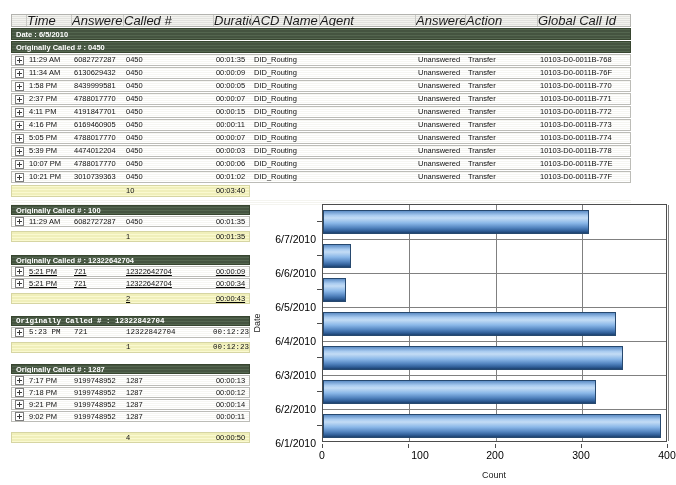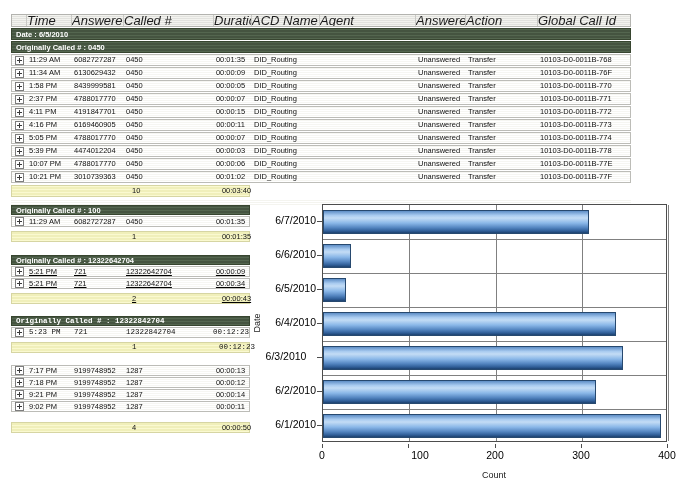--- a/index.html
+++ b/index.html
@@ -26,21 +26,21 @@
        background:repeating-linear-gradient(0deg,#ffffff 0 1px,#f6f6f2 1px 2px);}
   .cell{font-size:7.5px;line-height:10px;padding-left:3px;color:#101010;
         white-space:nowrap;overflow:hidden;}
   .dur{text-align:center;padding-right:3px;padding-left:0;}
   .expcell{display:flex;align-items:center;justify-content:center;padding:0;}
   .expander{width:9px;height:9px;border:1px solid #7d7d7d;
         background:linear-gradient(#3a3a3a,#3a3a3a) center/5px 1px no-repeat,
                    linear-gradient(#3a3a3a,#3a3a3a) center/1px 5px no-repeat,#fff;}
 
   .summary{height:12px;margin-top:2px;border:1px solid #d6d5a3;
-        background:repeating-linear-gradient(0deg,var(--summary-yellow) 0 1px,var(--summary-yellow-stripe) 1px 3px);padding-left:6px;}
+        background:repeating-linear-gradient(0deg,var(--summary-yellow) 0 1px,var(--summary-yellow-stripe) 1px 3px);}
 
   #strip{position:absolute;left:11px;top:200px;width:620px;height:5px;
         background:repeating-linear-gradient(0deg,#f4f4ef 0 1px,#ffffff 1px 2px);}
 
   
   .group{position:absolute;left:11px;width:239px;}
   .group .grow{height:10px;line-height:9px;margin-top:0;}
   .group .row{height:11px;margin-top:1px;}
   .group .cell{line-height:9px;}
   .group .summary{height:11px;margin-top:4px;}
@@ -48,21 +48,21 @@
   
   #chart{position:absolute;left:0;top:0;width:676px;height:485px;}
   #plot{position:absolute;left:322px;top:204px;width:345px;height:238px;
         border:1px solid #4d4d4d;background:#fff;}
   .vgrid{position:absolute;top:0;width:1px;height:100%;background:var(--grid-line);}
   .hgrid{position:absolute;left:0;height:1px;width:100%;background:var(--grid-line);}
   .bar{position:absolute;left:0;height:24px;border:1px solid #27496f;
        background:linear-gradient(180deg,#5e8ec6 0%,#a9cbf0 20%,#c3dcf5 32%,#8ab7e8 55%,
                   #5687c2 75%,#31609a 90%,#1d4270 100%);}
   .ytl{position:absolute;width:60px;height:13px;line-height:13px;font-size:10.5px;color:#000;
-       text-align:right;}
+       text-align:right;margin-top:19px;}
   .ytk{position:absolute;width:5px;height:1px;background:#4d4d4d;}
   .xtk{position:absolute;width:1px;height:4px;background:#4d4d4d;}
   .xtl{position:absolute;width:40px;font-size:10.5px;color:#000;text-align:center;}
   .axlab{position:absolute;font-size:9px;color:#222;text-align:center;}
   #ylab{left:241px;top:317px;width:34px;height:12px;transform:rotate(-90deg);}
   #xlab{left:464px;top:470px;width:60px;}
 </style>
 </head>
 <body>
 
@@ -299,20 +299,21 @@
         </div>
         <div class="summary gshort">
           <div class="cell"></div>
           <div class="cell"></div>
           <div class="cell"></div>
           <div class="cell">1</div>
           <div class="cell dur">00:12:23</div>
         </div>
       </div>
       <div class="group" style="top: 364px;">
+        <div class="grow">Originally Called # : 1287</div>
         <div class="row gshort">
           <div class="cell expcell">
             <div class="expander"></div>
           </div>
           <div class="cell">7:17 PM</div>
           <div class="cell">9199748952</div>
           <div class="cell">1287</div>
           <div class="cell dur">00:00:13</div>
         </div>
         <div class="row gshort">
@@ -375,21 +376,21 @@
     <div id="ylab" class="axlab">Date</div>
     <div id="xlab" class="axlab">Count</div>
   <div class="ytl" style="left: 256px; top: 214px;">6/7/2010</div>
       <div class="ytk" style="left: 317px; top: 221px;"></div>
       <div class="ytl" style="left: 256px; top: 248px; text-align: right;">6/6/2010</div>
       <div class="ytk" style="left: 317px; top: 255px;"></div>
       <div class="ytl" style="left: 256px; top: 282px;">6/5/2010</div>
       <div class="ytk" style="left: 317px; top: 289px;"></div>
       <div class="ytl" style="left: 256px; top: 316px;">6/4/2010</div>
       <div class="ytk" style="left: 317px; top: 323px;"></div>
-      <div class="ytl" style="left: 256px; top: 350px; text-align: center;">6/3/2010</div>
+      <div class="ytl" style="left: 256px; top: 350px;">6/3/2010</div>
       <div class="ytk" style="left: 317px; top: 357px;"></div>
       <div class="ytl" style="left: 256px; top: 384px;">6/2/2010</div>
       <div class="ytk" style="left: 317px; top: 391px;"></div>
       <div class="ytl" style="left: 256px; top: 418px;">6/1/2010</div>
       <div class="ytk" style="left: 317px; top: 425px;"></div>
       <div class="xtk" style="left: 322px; top: 444px;"></div>
       <div class="xtl" style="left: 302px; top: 449px;">0</div>
       <div class="xtk" style="left: 408px; top: 444px;"></div>
       <div class="xtl" style="left: 400px; top: 449px;">100</div>
       <div class="xtk" style="left: 495px; top: 444px;"></div>

